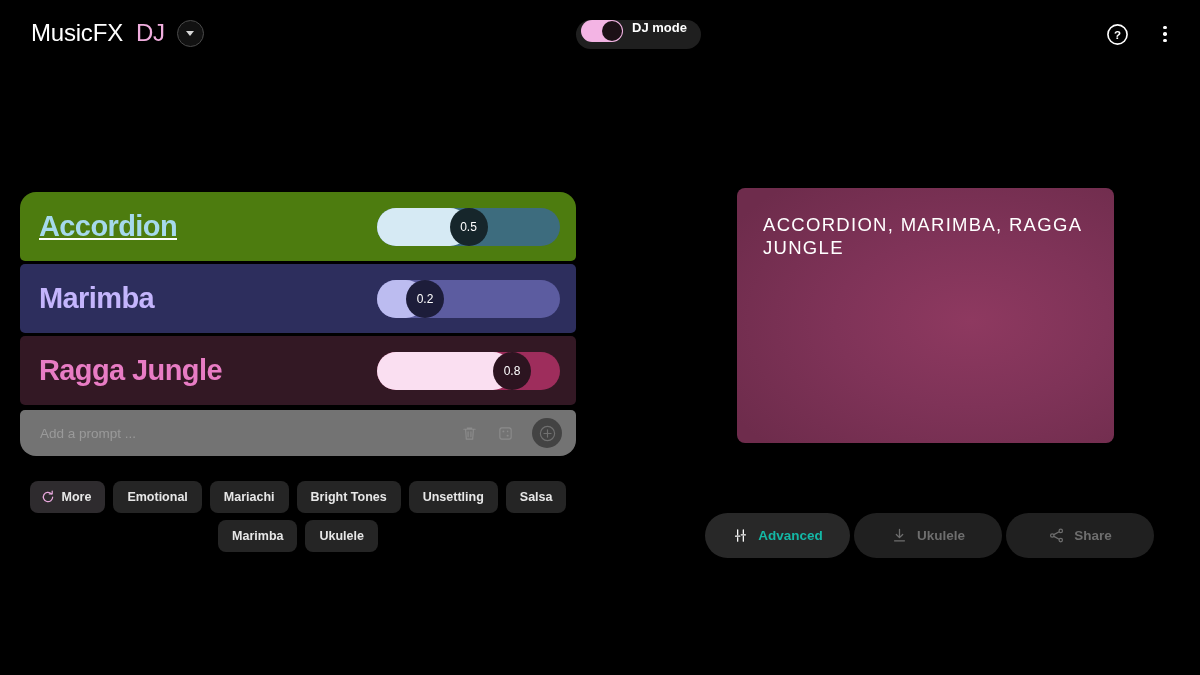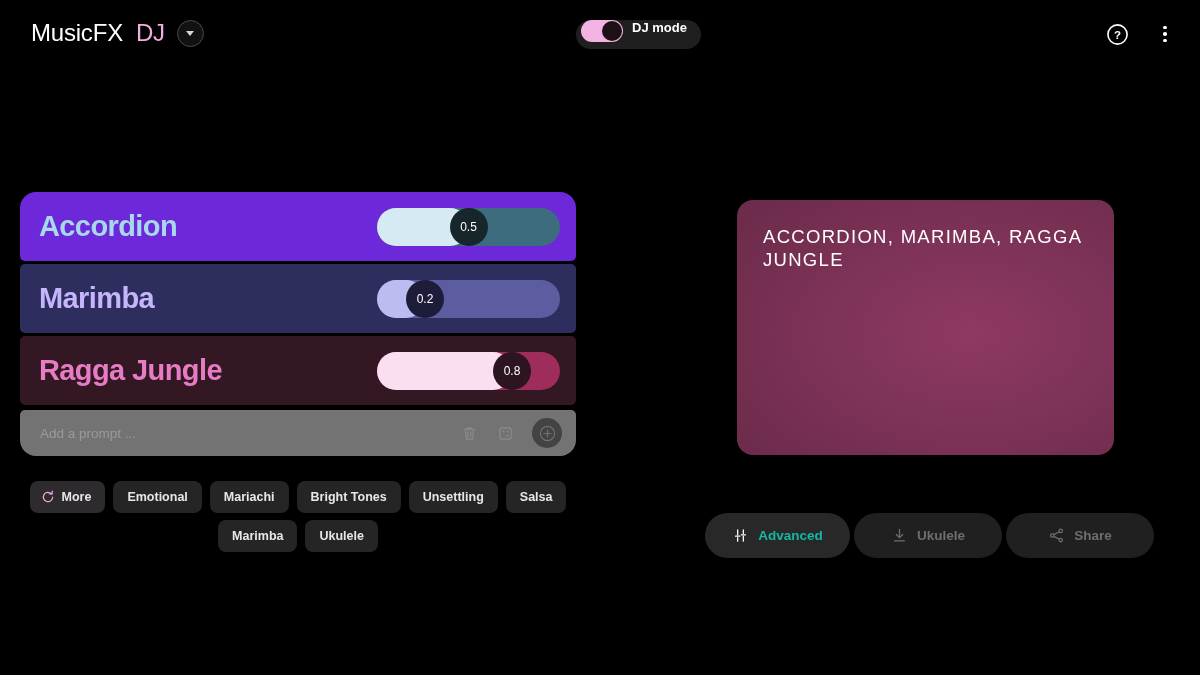--- a/index.html
+++ b/index.html
@@ -223,24 +223,24 @@
     color: #e7e7e7;
     cursor: pointer;
     white-space: nowrap;
   }
   .chip.more { background: #2e2b2e; padding-left: 11px; }
 
   
   .track-card {
     position: absolute;
     left: 737px;
-    top: 200px;
+    top: 188px;
     width: 377px;
     height: 255px;
-    border-radius: 16px;
+    border-radius: 8px;
     background:
       radial-gradient(ellipse 75% 70% at 62% 52%, #8e3960 0%, #7f3358 48%, #6e2c4c 100%);
     overflow: hidden;
   }
   .card-title {
     position: absolute;
     left: 26px;
     top: 25px;
     width: 320px;
     font-size: 18.5px;
@@ -341,21 +341,21 @@
         <span></span>
           <span></span>
           <span></span>
       </span>
     </div>
   </div>
 </div>
 
 <div class="left-panel">
 
-  <div class="track-row first" id="row0" style="background: #6d28d9;">
+  <div class="track-row first" id="row0" style="background: #4d7c0f; text-decoration: underline;">
     <span class="track-name" style="color: rgb(166, 217, 236);">Accordion</span>
     <div class="slider" id="slider0" style="background: rgb(61, 108, 126);">
       <div class="slider-fill" style="width: 91.5px; background: rgb(214, 234, 244);"></div>
       <div class="slider-knob" style="left: 72.5px; background: rgb(22, 38, 43);">0.5</div>
     </div>
   </div>
 
   <div class="track-row" id="row1" style="background: rgb(45, 46, 93);">
     <span class="track-name" style="color: #c4b5fd;">Marimba</span>
     <div class="slider" id="slider1" style="background: rgb(92, 92, 160);">

